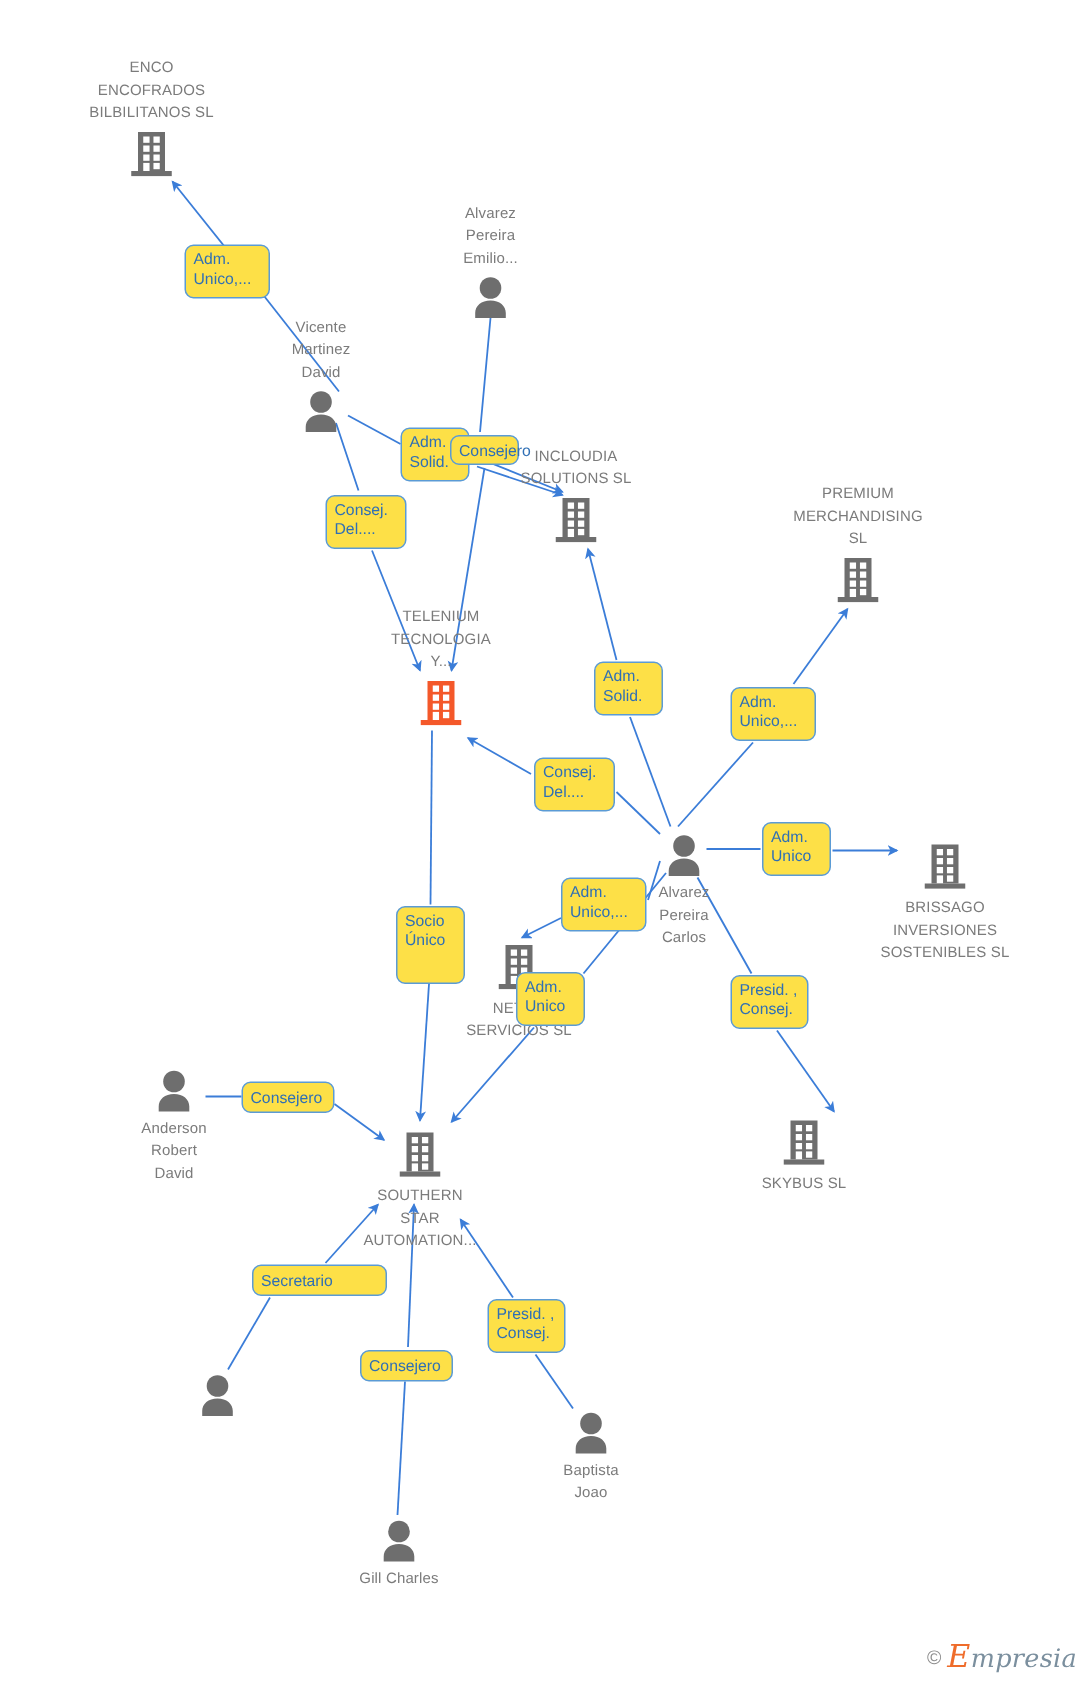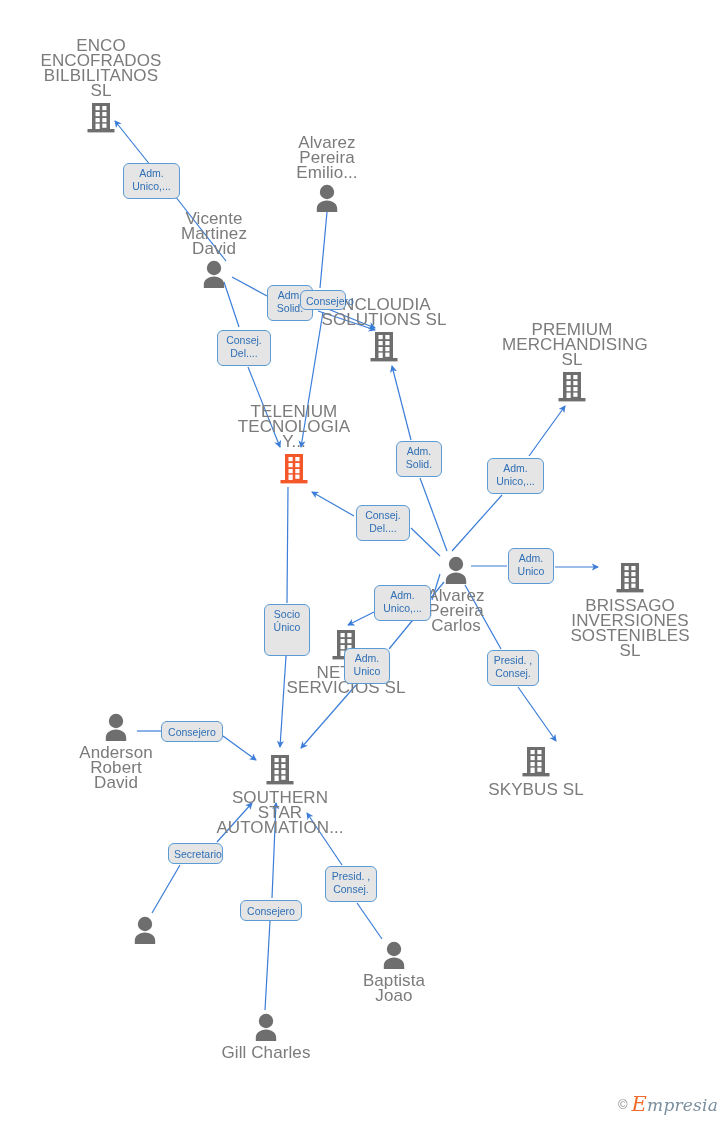--- a/index.html
+++ b/index.html
@@ -29,43 +29,42 @@
     margin-left:-70px;          
     text-align:center;
     line-height:15px;
   }
   .node .glyph{
     display:block;
     line-height:0;
   }
   .node .cap{
     display:block;
-    font-size:17px;
+    font-size:10px;
     color:#7a7a7a;
     letter-spacing:.1px;
     white-space:pre-line;
   }
   .node.company .cap{ color:#7b7b7b; }
   .node.person  .cap{ color:#7b7b7b; }
 
   
   .node.above .cap{ margin-bottom:3px; }
   .node.below .cap{ margin-top:3px; }
 
   
   .chip{
     position:absolute;
     box-sizing:border-box;
-    background:#e5e5e5;
+    background:#fde047;
     border:1.3px solid #5b9bd5;
     border-radius:6px;
     color:#2f6fb5;
     font-size:10.5px;
     line-height:13px;
-    text-align:center;
     padding:3px 5px;
     white-space:pre-line;
     box-shadow:0 0 0 0 rgba(0,0,0,0);
   }
   .chip.one-line{ line-height:14px; }
 
   
   #watermark{
     position:absolute;
     right:10px;
@@ -348,21 +347,21 @@
 Unico</div>
       <div class="chip" style="left: 264px; top: 604px; width: 46px; height: 52px; border-color: rgb(91, 155, 213); color: rgb(47, 111, 181);">Socio
 Único</div>
       <div class="chip" style="left: 374px; top: 585px; width: 57px; height: 36px; border-color: rgb(91, 155, 213); color: rgb(47, 111, 181);">Adm.
 Unico,...</div>
       <div class="chip" style="left: 344px; top: 648px; width: 46px; height: 36px; border-color: rgb(91, 155, 213); color: rgb(47, 111, 181);">Adm.
 Unico</div>
       <div class="chip" style="left: 487px; top: 650px; width: 52px; height: 36px; border-color: rgb(91, 155, 213); color: rgb(47, 111, 181);">Presid. ,
 Consej.</div>
       <div class="chip one-line" style="left: 161px; top: 721px; width: 62px; height: 21px; border-color: rgb(91, 155, 213); color: rgb(47, 111, 181);">Consejero</div>
-      <div class="chip one-line" style="left: 168px; top: 843px; width: 55px; height: 21px; border-color: rgb(91, 155, 213); color: rgb(47, 111, 181);">Secretario</div>
+      <div class="chip one-line" style="left: 168px; top: 843px; width: 90px; height: 21px; border-color: rgb(91, 155, 213); color: rgb(47, 111, 181);">Secretario</div>
       <div class="chip" style="left: 325px; top: 866px; width: 52px; height: 36px; border-color: rgb(91, 155, 213); color: rgb(47, 111, 181);">Presid. ,
 Consej.</div>
       <div class="chip one-line" style="left: 240px; top: 900px; width: 62px; height: 21px; border-color: rgb(91, 155, 213); color: rgb(47, 111, 181);">Consejero</div>
     </div>
 
   <div id="watermark">
     <span class="copy">©</span>
     <span class="brand"><span class="e">E</span><span>mpresia</span></span>
   </div>
 </div>

